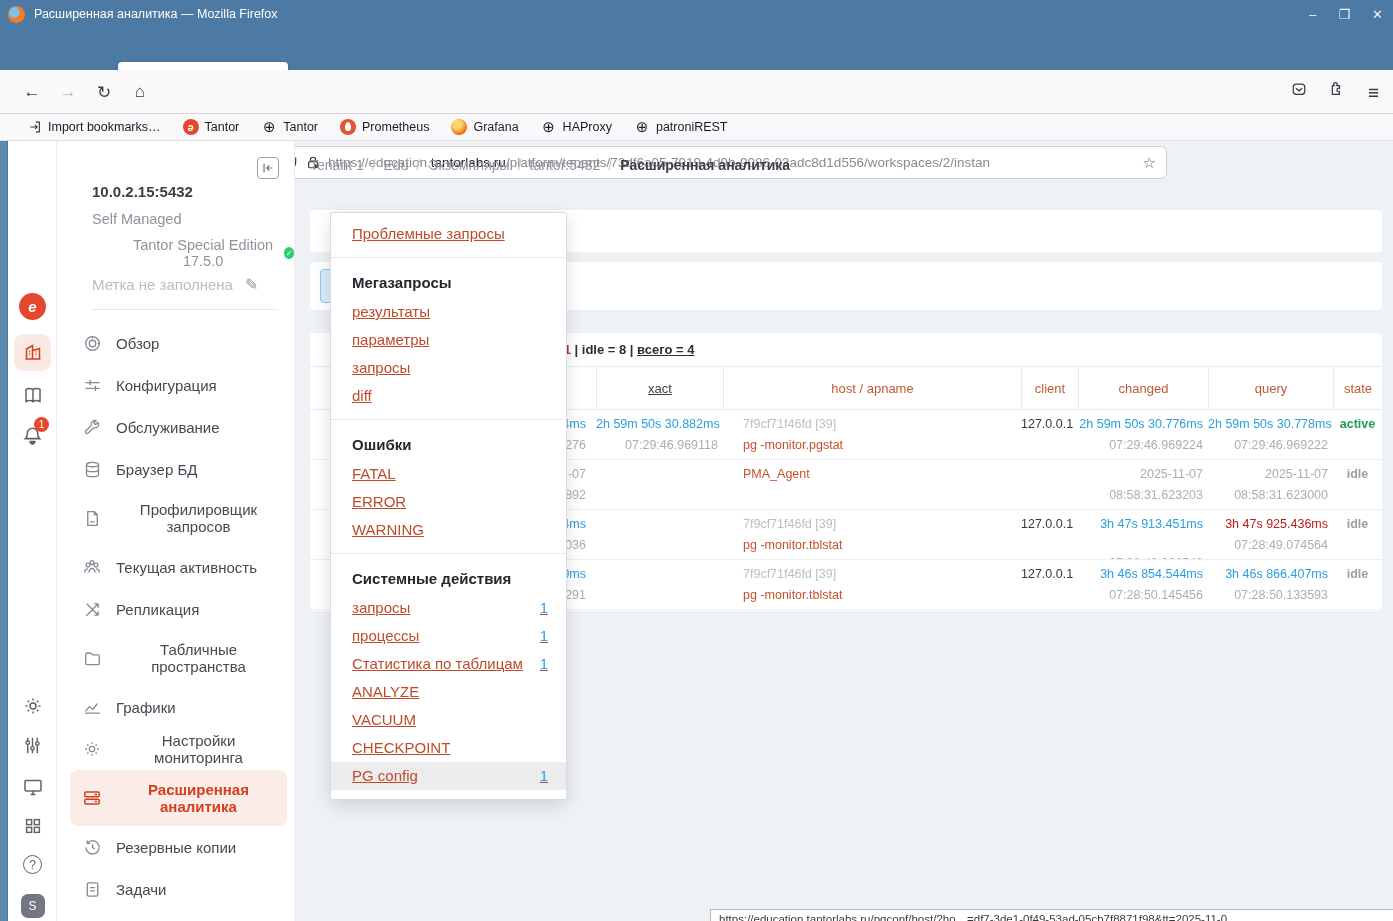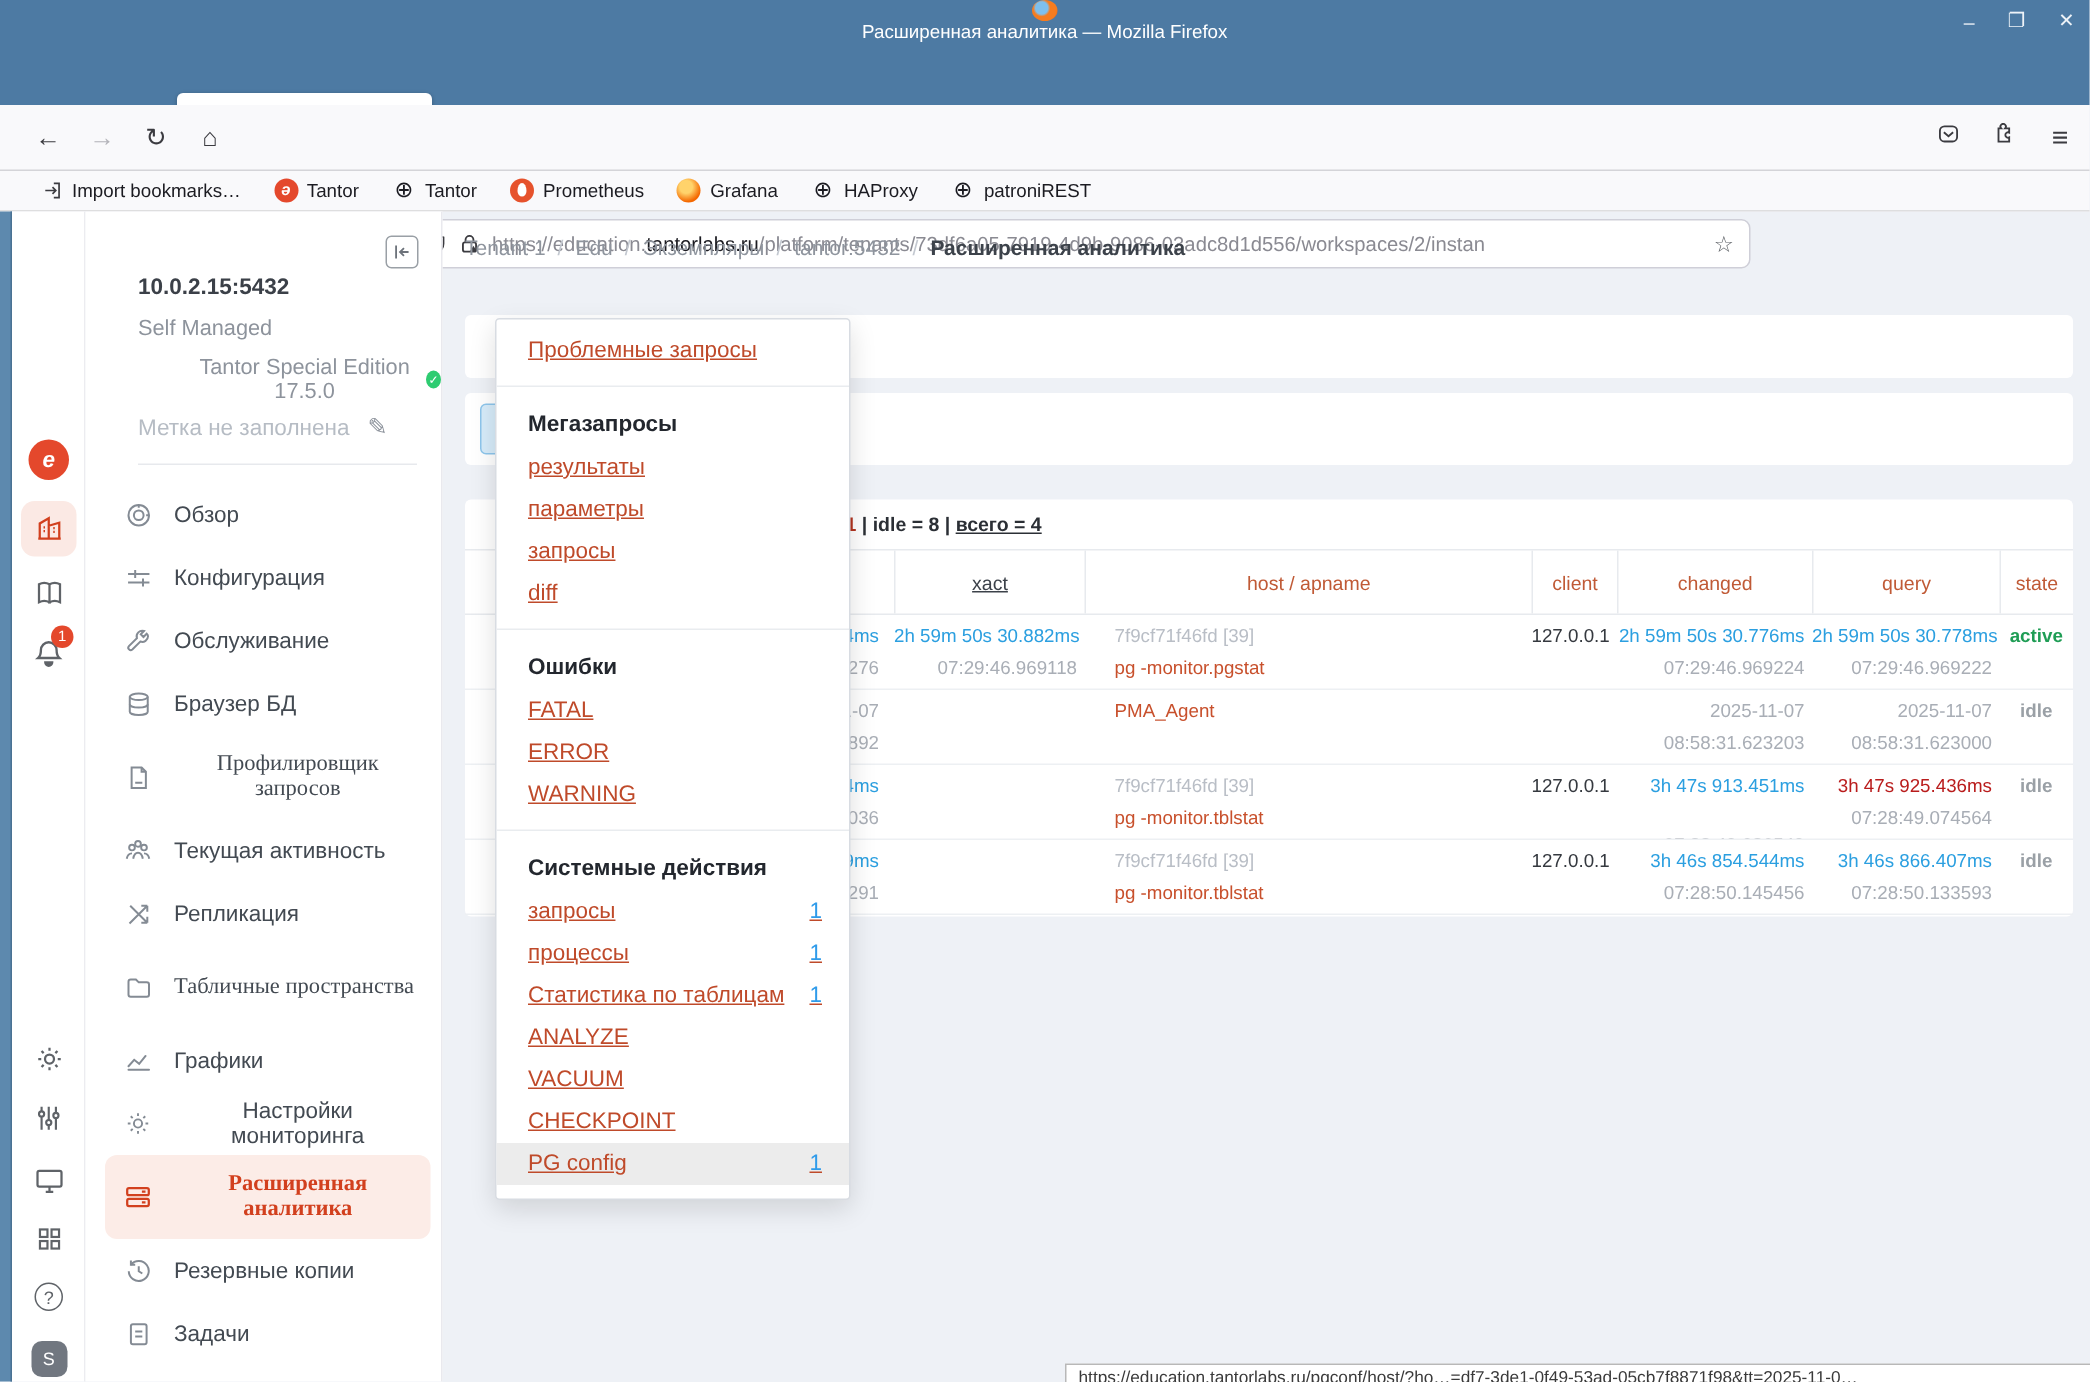--- a/index.html
+++ b/index.html
@@ -1,19 +1,19 @@
 <!DOCTYPE html>
 <html><head>
 <meta charset="utf-8">
 <style>
   * { margin:0; padding:0; box-sizing:border-box; }
   html,body { width:1393px; height:921px; overflow:hidden; font-family:"Liberation Sans","DejaVu Sans",sans-serif; background:#eef1f6; }
 
   
-  #titlebar { position:absolute; left:0; top:0; width:1393px; height:28px; background:#4d7aa3; color:#fff; display:flex; align-items:center; font-size:12.5px;flex-direction:column; }
+  #titlebar { position:absolute; left:0; top:0; width:1393px; height:28px; background:#4d7aa3; color:#fff; display:flex; align-items:center; font-size:12.5px; }
   #ff-logo { width:17px; height:17px; border-radius:50%; margin:0 9px 0 8px;
     background:radial-gradient(circle at 38% 38%, #7ec0ee 0 30%, #f57c1f 42% 72%, #d9480f 100%); }
   #win-controls { position:absolute; right:10px; top:0; height:28px; display:flex; gap:22px; align-items:center; font-size:13px; color:#eef3f8; }
   #win-controls span { cursor:default; }
 
   #tabstrip { position:absolute; left:0; top:28px; width:1393px; height:42px; background:#4d7aa3; }
   #ffview { position:absolute; left:44px; top:38px; width:26px; height:24px; color:#e8eef5; display:flex; align-items:center; justify-content:center; border-radius:4px; }
   .tab { position:absolute; top:34px; height:33px; display:flex; align-items:center; gap:8px; padding:0 10px; font-size:13px; color:#e9eef4; border-radius:4px; }
   .tab.active { background:#fff; color:#15141a; box-shadow:0 1px 3px rgba(0,0,0,.25); }
   .tab .close { margin-left:auto; font-size:12px; opacity:.85; padding:0 2px; }
@@ -54,21 +54,21 @@
   #inst-addr { top:42px; font-size:15px; font-weight:bold; color:#3b4048; }
   #inst-managed { top:70px; font-size:14.5px; color:#8d939c; }
   #inst-edition { top:96px; font-size:14.5px; color:#8d939c; display:flex; align-items:center; gap:5px;margin-left:35px; }
   .check { width:12px; height:12px; background:#2ecc71; border-radius:50%; color:#fff; font-size:8px; display:flex; align-items:center; justify-content:center; }
   #inst-label { top:134px; font-size:15px; color:#b6bcc4; display:flex; align-items:center; gap:12px; }
   #pencil { color:#8d939c; font-size:16px; }
   #inst-div { position:absolute; left:35px; top:168px; width:186px; border-top:1px solid #e7e9ed; }
 
   #nav-list { position:absolute; left:13px; top:181px; width:217px; }
   .nav-item { display:flex; align-items:center; gap:14px; padding:0 6px 0 12px; border-radius:8px; color:#434a52; font-size:15px; min-height:42px; }
-  .nav-item.two { min-height:56px;font-family:Liberation Serif, serif; }
+  .nav-item.two { min-height:56px; }
   .nav-item .ic { width:20px; flex:0 0 20px; display:flex; justify-content:center; color:#848b94; font-size:17px; }
   .nav-item.active { background:#fcece7; color:#d2401e; font-weight:bold; }
   .nav-item.active .ic { color:#d2401e; }
 
   
   #main { position:absolute; left:295px; top:141px; width:908px; height:780px; }
   #breadcrumb { position:absolute; left:15px; top:16px; font-size:14px; color:#8f959e; display:flex; gap:8px; }
   #breadcrumb .sep { color:#c2c7cf; }
   #breadcrumb .last { color:#3c424a; font-weight:bold; }
   .whitebar { position:absolute; left:15px; width:1072px; background:#fff; border-radius:4px; }

